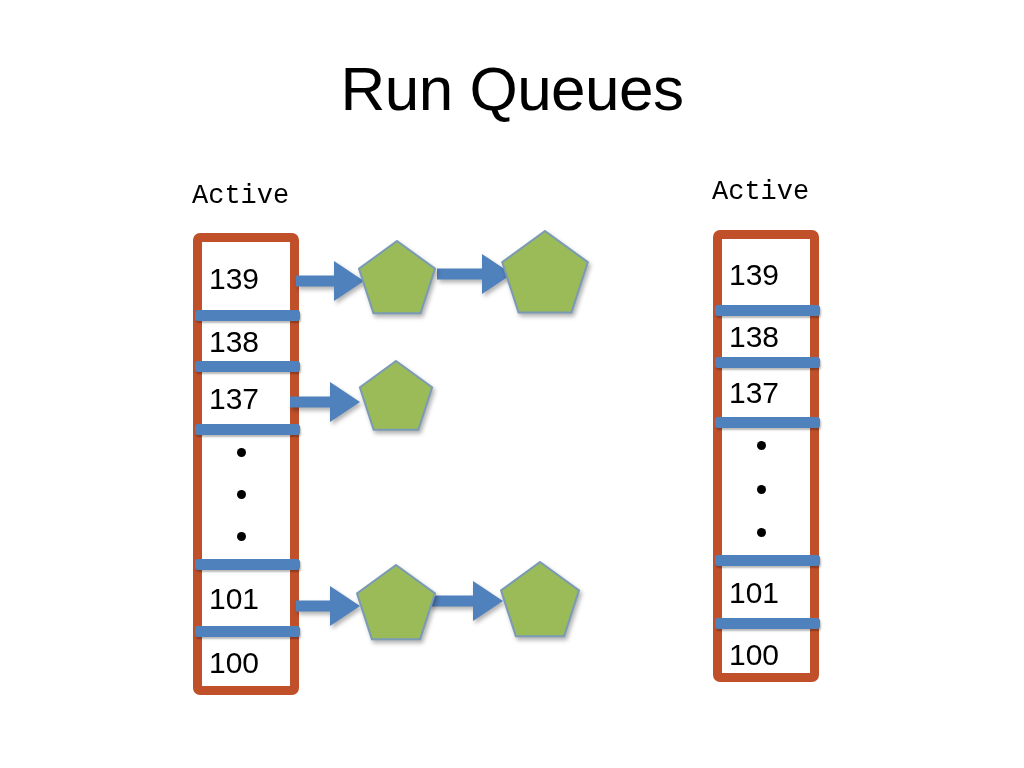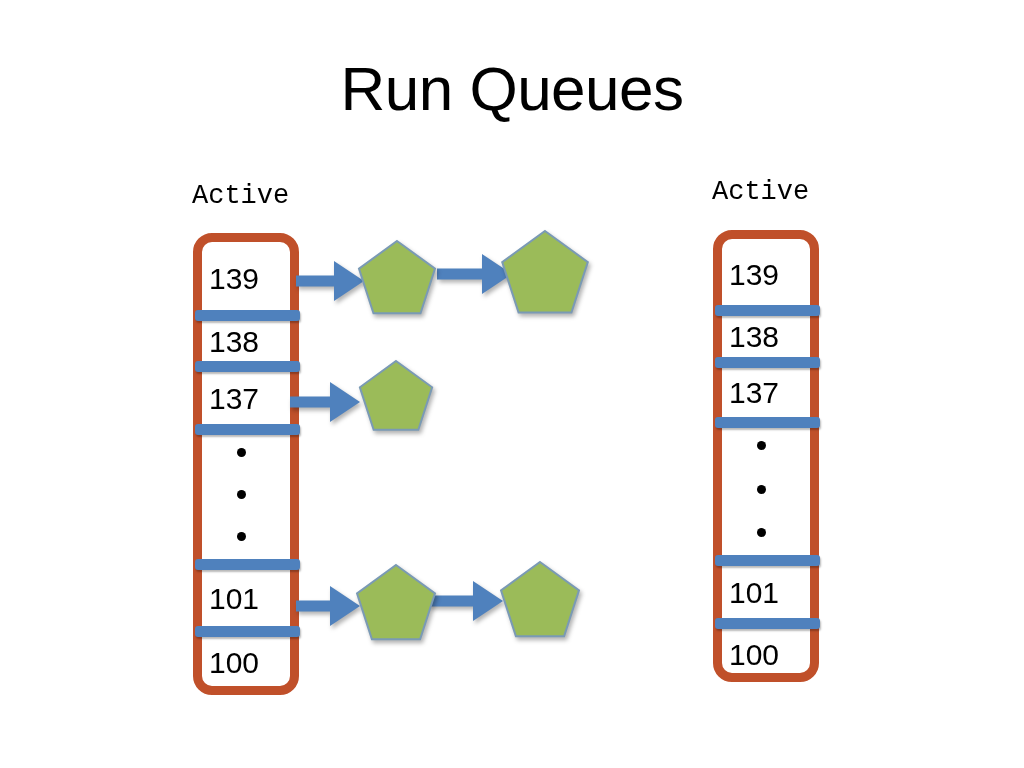--- a/index.html
+++ b/index.html
@@ -40,21 +40,21 @@
     font-family: Liberation Mono, monospace;
   }
   #caption-active  { left: 192px; top: 181px; }
   #caption-expired { left: 712px; top: 177px; }
 
   
   .queue-box {
     position: absolute;
     box-sizing: border-box;
     border: 9px solid #c0502a;
-    border-radius: 19px;
+    border-radius: 7px;
     background: #ffffff;
   }
   #queue-active  { left: 193px; top: 233px; width: 106px; height: 462px; }
   #queue-expired { left: 713px; top: 230px; width: 106px; height: 452px; }
 
   .queue-rows {
     position: relative;
     width: 100%;
     height: 100%;
   }

